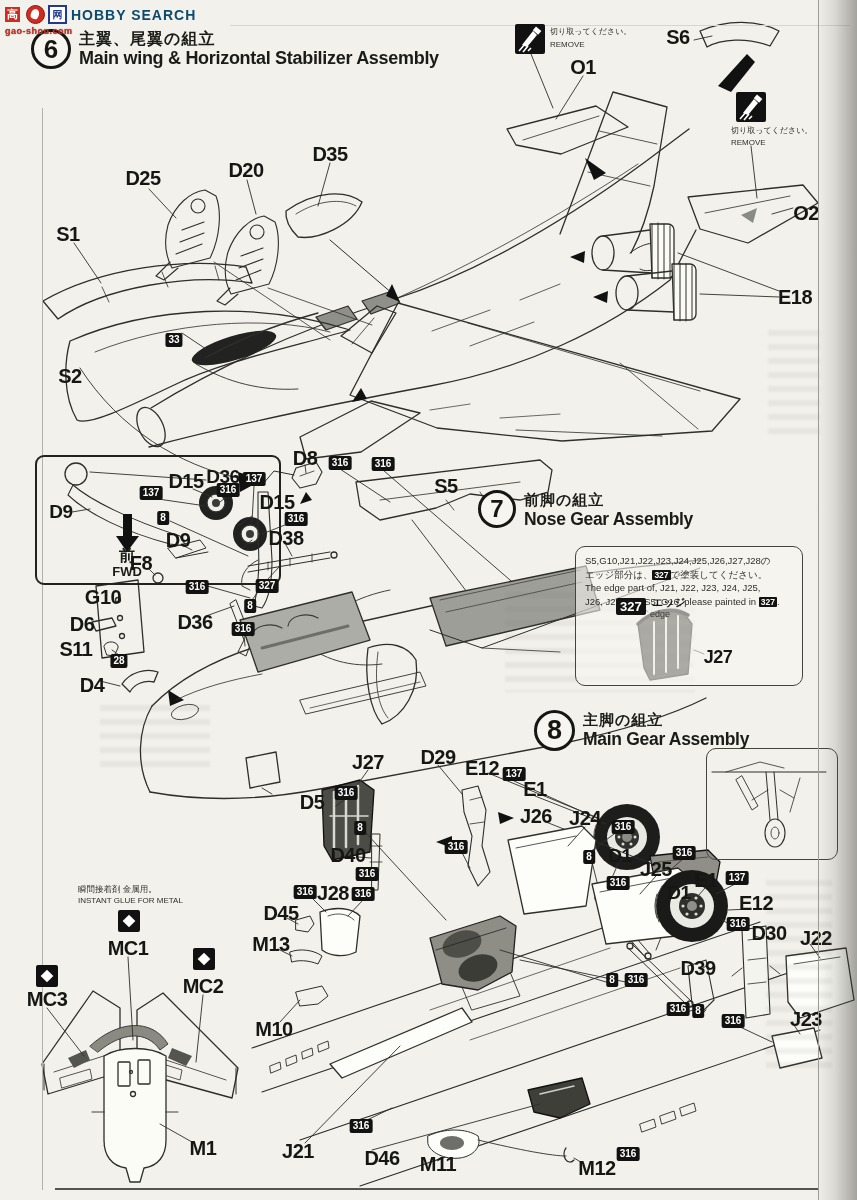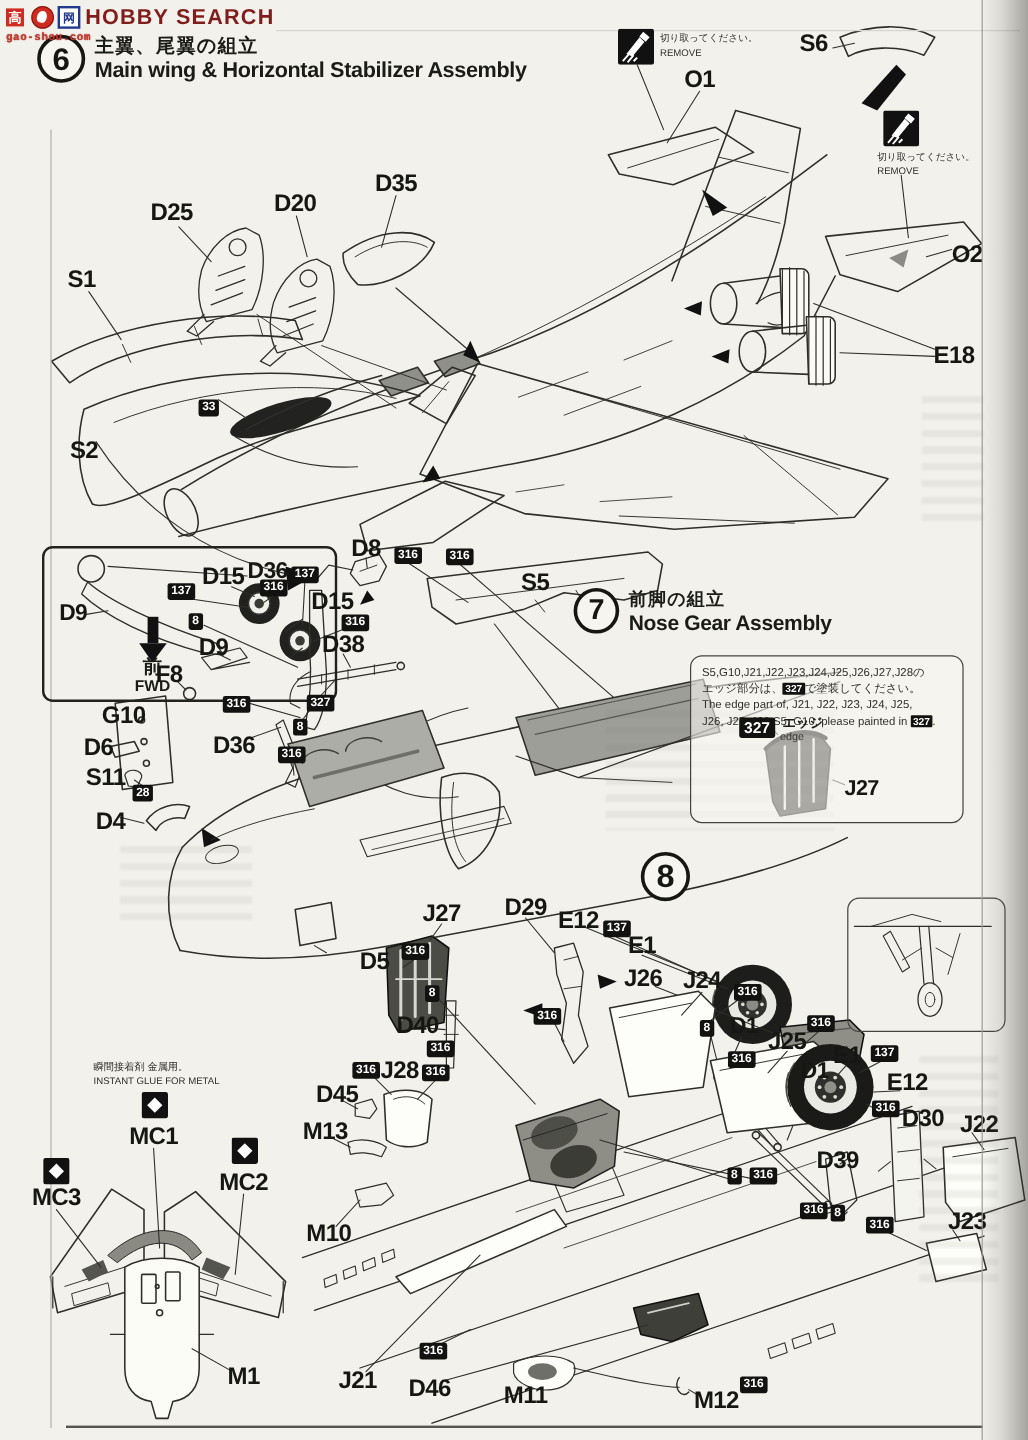--- a/index.html
+++ b/index.html
@@ -33,22 +33,22 @@
   
   .wm{position:absolute;left:5px;top:6px;z-index:9;}
   .wm-row{display:flex;align-items:center;height:17px;}
   .wm-box-red{width:15px;height:15px;background:#cf2b20;color:#fff;font-size:11px;font-weight:bold;
               display:flex;align-items:center;justify-content:center;}
   .wm-logo{width:17px;height:17px;background:#cf2b20;border-radius:50%;margin-left:6px;position:relative;border:1px solid #8d1710;}
   .wm-logo:after{content:"";position:absolute;left:4px;top:3px;width:8px;height:10px;background:#fff;
                  border-radius:50% 50% 40% 40%;transform:rotate(18deg);}
   .wm-box-blue{width:15px;height:15px;background:#fff;border:2px solid #23398f;color:#23398f;
                font-size:10px;font-weight:bold;display:flex;align-items:center;justify-content:center;margin-left:3px;}
-  .wm-site{margin-left:4px;font-size:18px;font-weight:bold;color:#7f1d1d;letter-spacing:1px;}
-  .wm-url{font-size:9px;font-weight:bold;color:#c8372b;text-shadow:0 0 1px #7d1d14;margin-top:3px;letter-spacing:.5px;font-family:Liberation Mono, monospace;}
+  .wm-site{margin-left:4px;font-size:14px;font-weight:bold;color:#0c4a6e;letter-spacing:1px;}
+  .wm-url{font-size:9px;font-weight:bold;color:#c8372b;text-shadow:0 0 1px #7d1d14;margin-top:3px;letter-spacing:.5px;}
   
   .remove-note{position:absolute;z-index:6;}
   
   .edge-shadow{position:absolute;right:0;top:0;width:41px;height:1200px;z-index:8;
     background:linear-gradient(to right,rgba(110,110,100,0) 0%,rgba(95,95,85,.16) 45%,rgba(55,55,48,.42) 100%);}
   .edge-line{position:absolute;left:818px;top:0;width:1px;height:1200px;background:#9d9d95;z-index:8;}
   .border-left{position:absolute;left:42px;top:108px;width:1px;height:1082px;background:#b2b2aa;z-index:2;}
   .border-bottom{position:absolute;left:55px;top:1188px;width:764px;height:2px;background:#55554e;z-index:2;}
   .border-top{position:absolute;left:230px;top:25px;width:620px;height:1px;background:#d6d5cf;z-index:2;}
   .bleed{position:absolute;opacity:.09;filter:blur(1px);z-index:1;
@@ -427,20 +427,24 @@
   </div>
   <div class="step-h" style="left:478px;top:490px;">
     <span class="step-circle" style="width:32px;height:32px;font-size:24px;">7</span>
     <span class="step-text">
       <span class="step-jp" style="font-size:15px;">前脚の組立</span><br>
       <span class="step-en" style="font-size:17.5px;">Nose Gear Assembly</span>
     </span>
   </div>
   <div class="step-h" style="left:534px;top:710px;">
     <span class="step-circle" style="width:35px;height:35px;font-size:27px;">8</span>
+    <span class="step-text">
+      <span class="step-jp" style="font-size:15px;">主脚の組立</span><br>
+      <span class="step-en" style="font-size:17.5px;">Main Gear Assembly</span>
+    </span>
   </div>
 
   <div class="remove-note" style="left:515px;top:24px;">
     <svg width="30" height="30" viewBox="0 0 30 30">
       <rect width="30" height="30" rx="2" fill="#111"></rect>
       <polygon points="7,21 18,7 22,11 12,23" fill="#fff"></polygon>
       <path d="M4,27 L10,20 M8,28 L13,22 M13,27 L16,24" stroke="#fff" stroke-width="1.6"></path>
       <rect x="19" y="4" width="7" height="5" transform="rotate(40 22 6)" fill="#fff"></rect>
     </svg>
   </div>
@@ -510,21 +514,21 @@
       <span class="plabel" style="left: 61px; top: 512px; font-size: 19px;">D9</span>
       <span class="plabel" style="left: 186px; top: 481px;">D15</span>
       <span class="plabel" style="left: 277px; top: 502px;">D15</span>
       <span class="plabel" style="left: 178px; top: 540px;">D9</span>
       <span class="plabel" style="left: 305px; top: 458px;">D8</span>
       <span class="plabel" style="left: 446px; top: 486px;">S5</span>
       <span class="plabel" style="left: 286px; top: 538px;">D38</span>
       <span class="plabel" style="left: 141px; top: 563px;">F8</span>
       <span class="plabel" style="left: 103px; top: 597px;">G10</span>
       <span class="plabel" style="left: 82px; top: 624px;">D6</span>
-      <span class="plabel" style="left: 88px; top: 649px;">S11</span>
+      <span class="plabel" style="left: 76px; top: 649px;">S11</span>
       <span class="plabel" style="left: 92px; top: 685px;">D4</span>
       <span class="plabel" style="left: 195px; top: 622px;">D36</span>
       <span class="plabel" style="left: 272px; top: 802px; margin-left: 40px;">D5</span>
       <span class="plabel" style="left: 718px; top: 657px; font-size: 18px;">J27</span>
       <span class="plabel" style="left: 368px; top: 762px;">J27</span>
       <span class="plabel" style="left: 438px; top: 757px;">D29</span>
       <span class="plabel" style="left: 482px; top: 768px;">E12</span>
       <span class="plabel" style="left: 535px; top: 789px;">E1</span>
       <span class="plabel" style="left: 536px; top: 816px;">J26</span>
       <span class="plabel" style="left: 585px; top: 818px;">J24</span>
@@ -540,21 +544,21 @@
       <span class="plabel" style="left: 756px; top: 903px;">E12</span>
       <span class="plabel" style="left: 769px; top: 933px;">D30</span>
       <span class="plabel" style="left: 816px; top: 938px;">J22</span>
       <span class="plabel" style="left: 698px; top: 968px;">D39</span>
       <span class="plabel" style="left: 806px; top: 1019px;">J23</span>
       <span class="plabel" style="left: 128px; top: 948px;">MC1</span>
       <span class="plabel" style="left: 203px; top: 986px;">MC2</span>
       <span class="plabel" style="left: 47px; top: 999px;">MC3</span>
       <span class="plabel" style="left: 203px; top: 1148px;">M1</span>
       <span class="plabel" style="left: 298px; top: 1151px;">J21</span>
-      <span class="plabel" style="left: 358px; top: 1158px; text-align: right;">D46</span>
+      <span class="plabel" style="left: 382px; top: 1158px; text-align: right;">D46</span>
       <span class="plabel" style="left: 438px; top: 1164px;">M11</span>
       <span class="plabel" style="left: 597px; top: 1168px;">M12</span>
     </div>
   <div id="chips" class="abs" style="left:0;top:0;width:0;height:0;">
       <span class="chip" style="left: 174px; top: 340px;">33</span>
       <span class="chip" style="left: 151px; top: 493px;">137</span>
       <span class="chip" style="left: 228px; top: 490px;">316</span>
       <span class="chip" style="left: 254px; top: 479px;">137</span>
       <span class="chip" style="left: 296px; top: 519px;">316</span>
       <span class="chip" style="left: 163px; top: 518px;">8</span>

